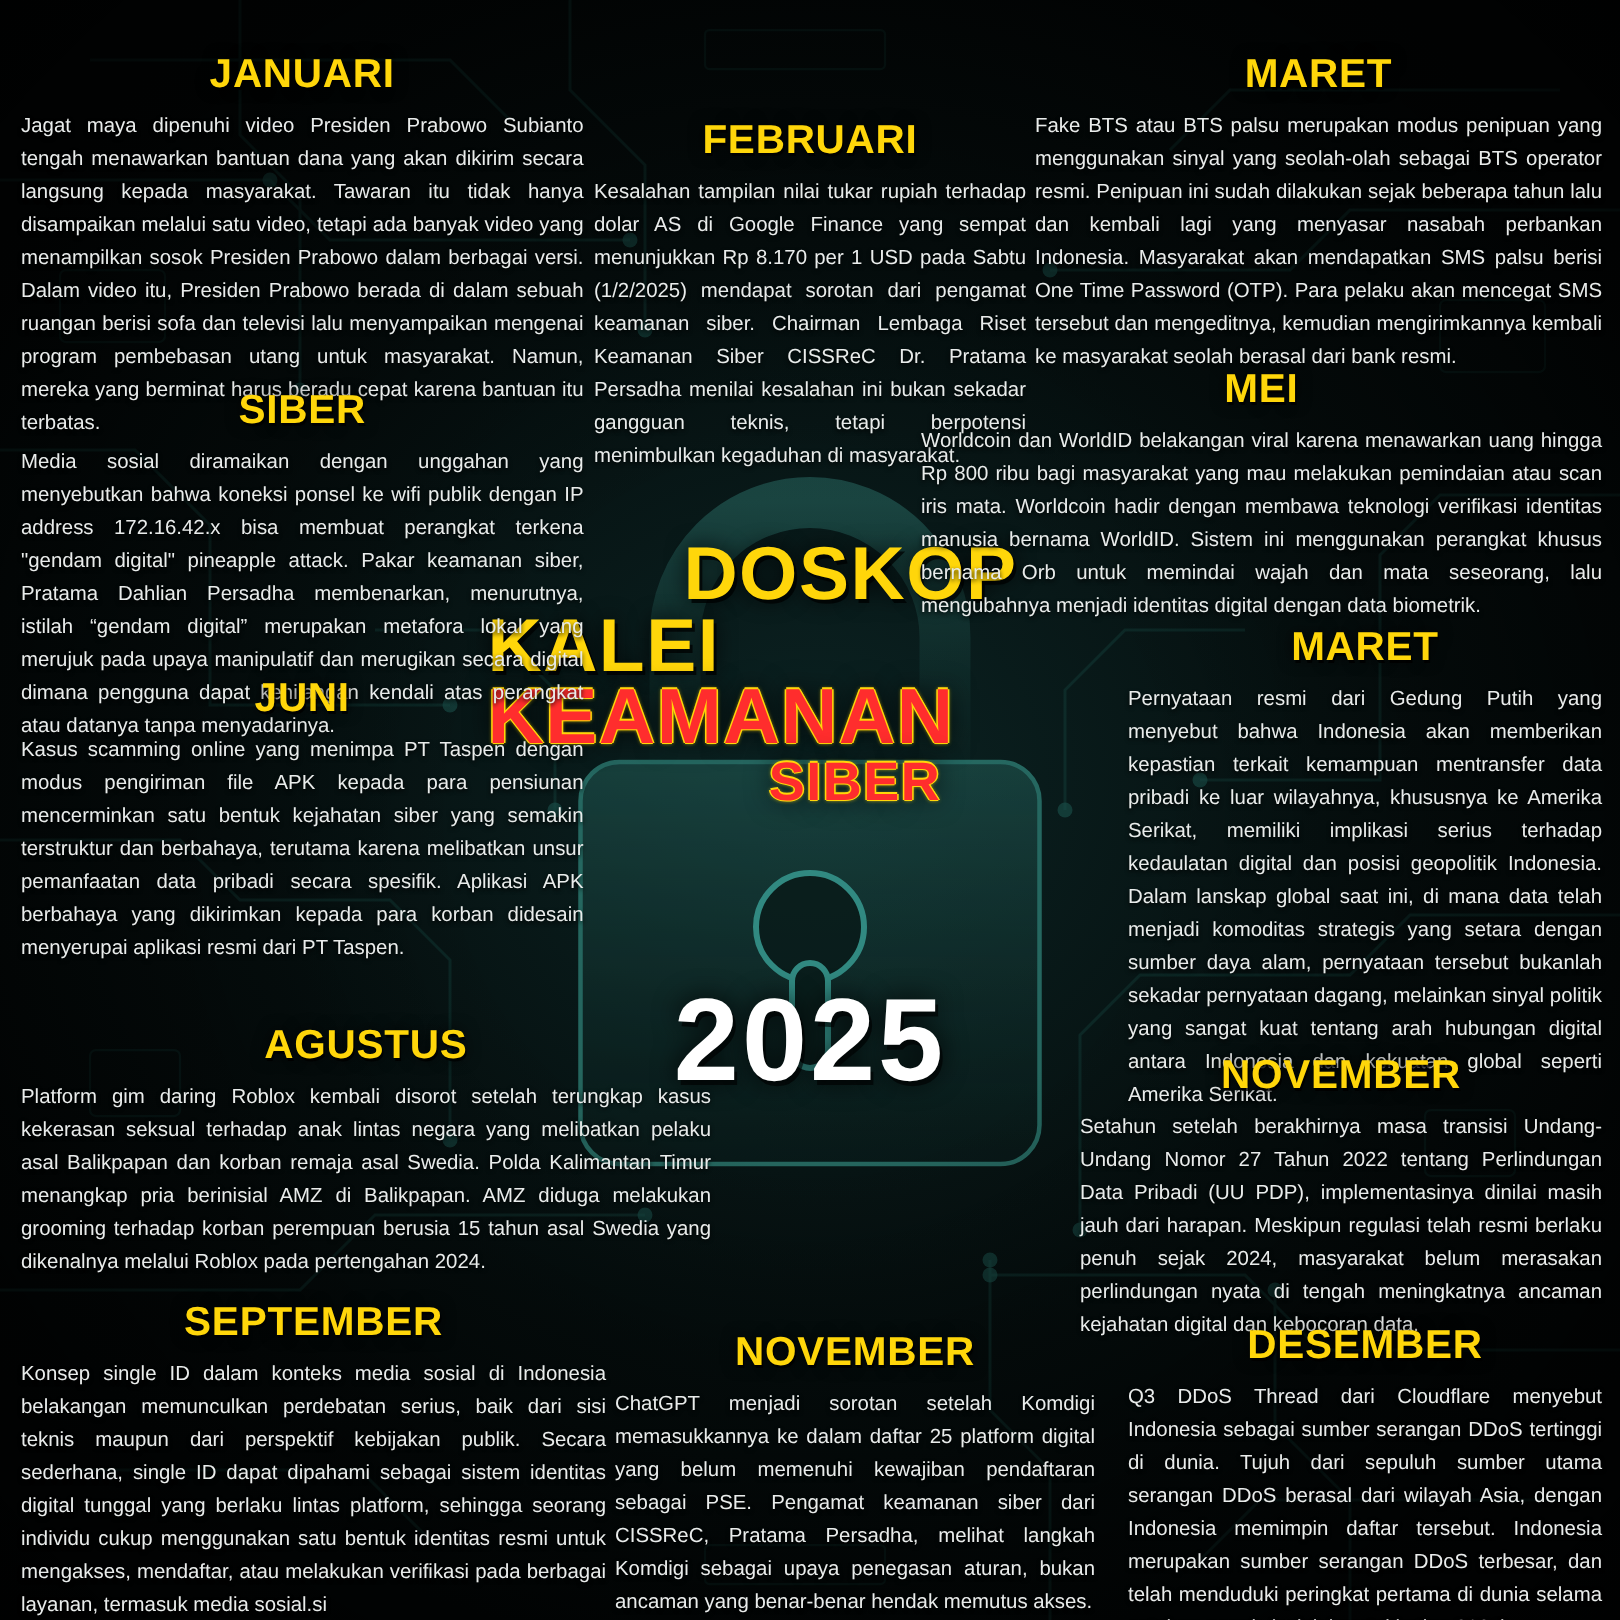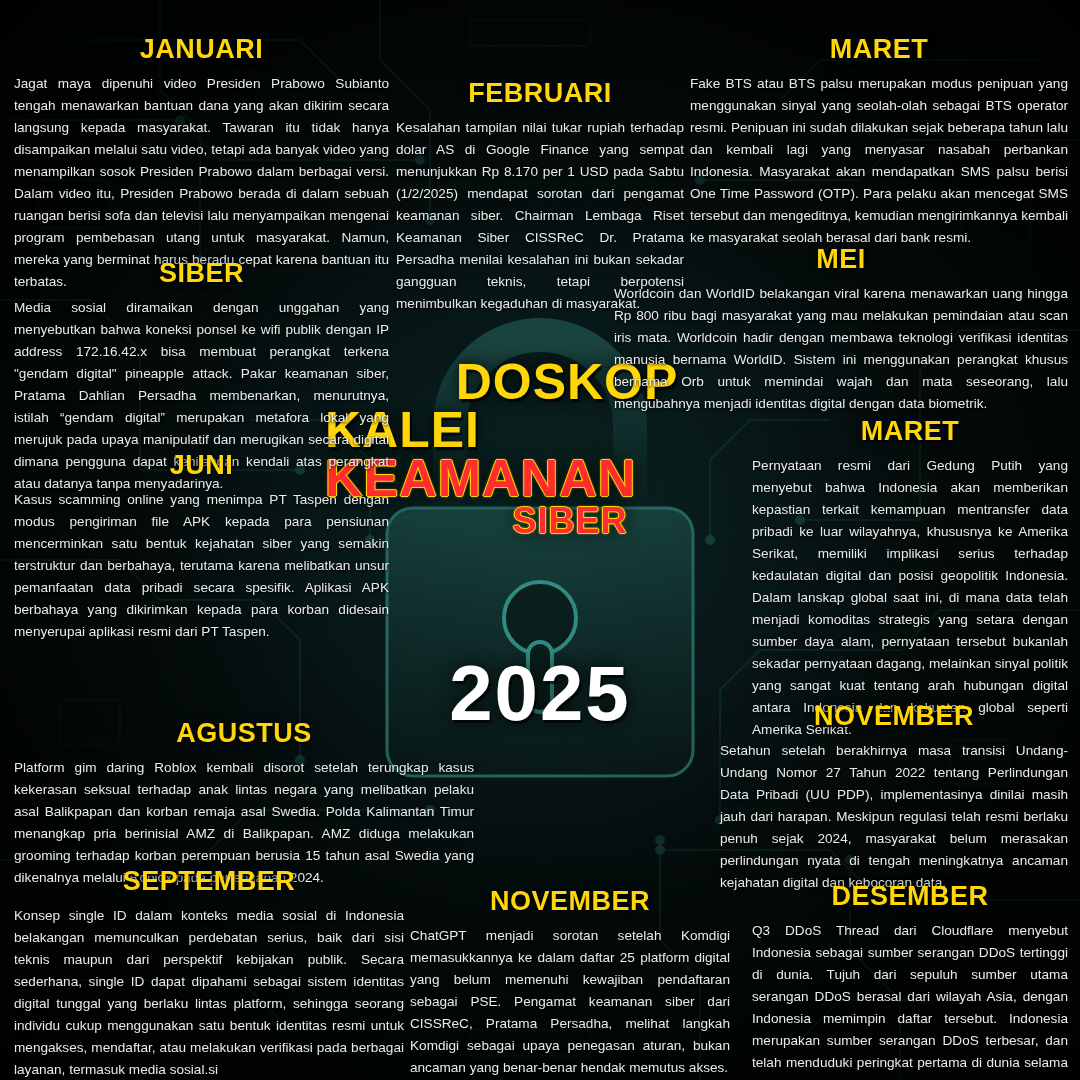--- a/index.html
+++ b/index.html
@@ -131,21 +131,21 @@
   #m-jan { left: 14px;  top: 8px;   width: 375px; }
   #m-feb { left: 396px; top: 52px;  width: 288px; }
   #m-mar { left: 690px; top: 8px;   width: 378px; }
 
   #m-apr { left: 14px;  top: 232px; width: 375px; }
   #m-mei { left: 614px; top: 218x;  width: 454px; top: 218px; }
 
   #m-jun { left: 14px;  top: 424px; width: 375px; }
   #m-jul { left: 752px; top: 390px; width: 316px; }
 
-  #m-agu { left: 14px;  top: 692px; width: 460px; }
+  #m-agu { left: 14px;  top: 655px; width: 460px; }
   #m-okt { left: 720px; top: 675px; width: 348px; }
 
   #m-sep { left: 14px;  top: 840px; width: 390px; }
   #m-nov { left: 410px; top: 860px; width: 320px; }
   #m-des { left: 752px; top: 855px; width: 316px; }
 </style>
 </head>
 <body>
 
 <div id="bg">

